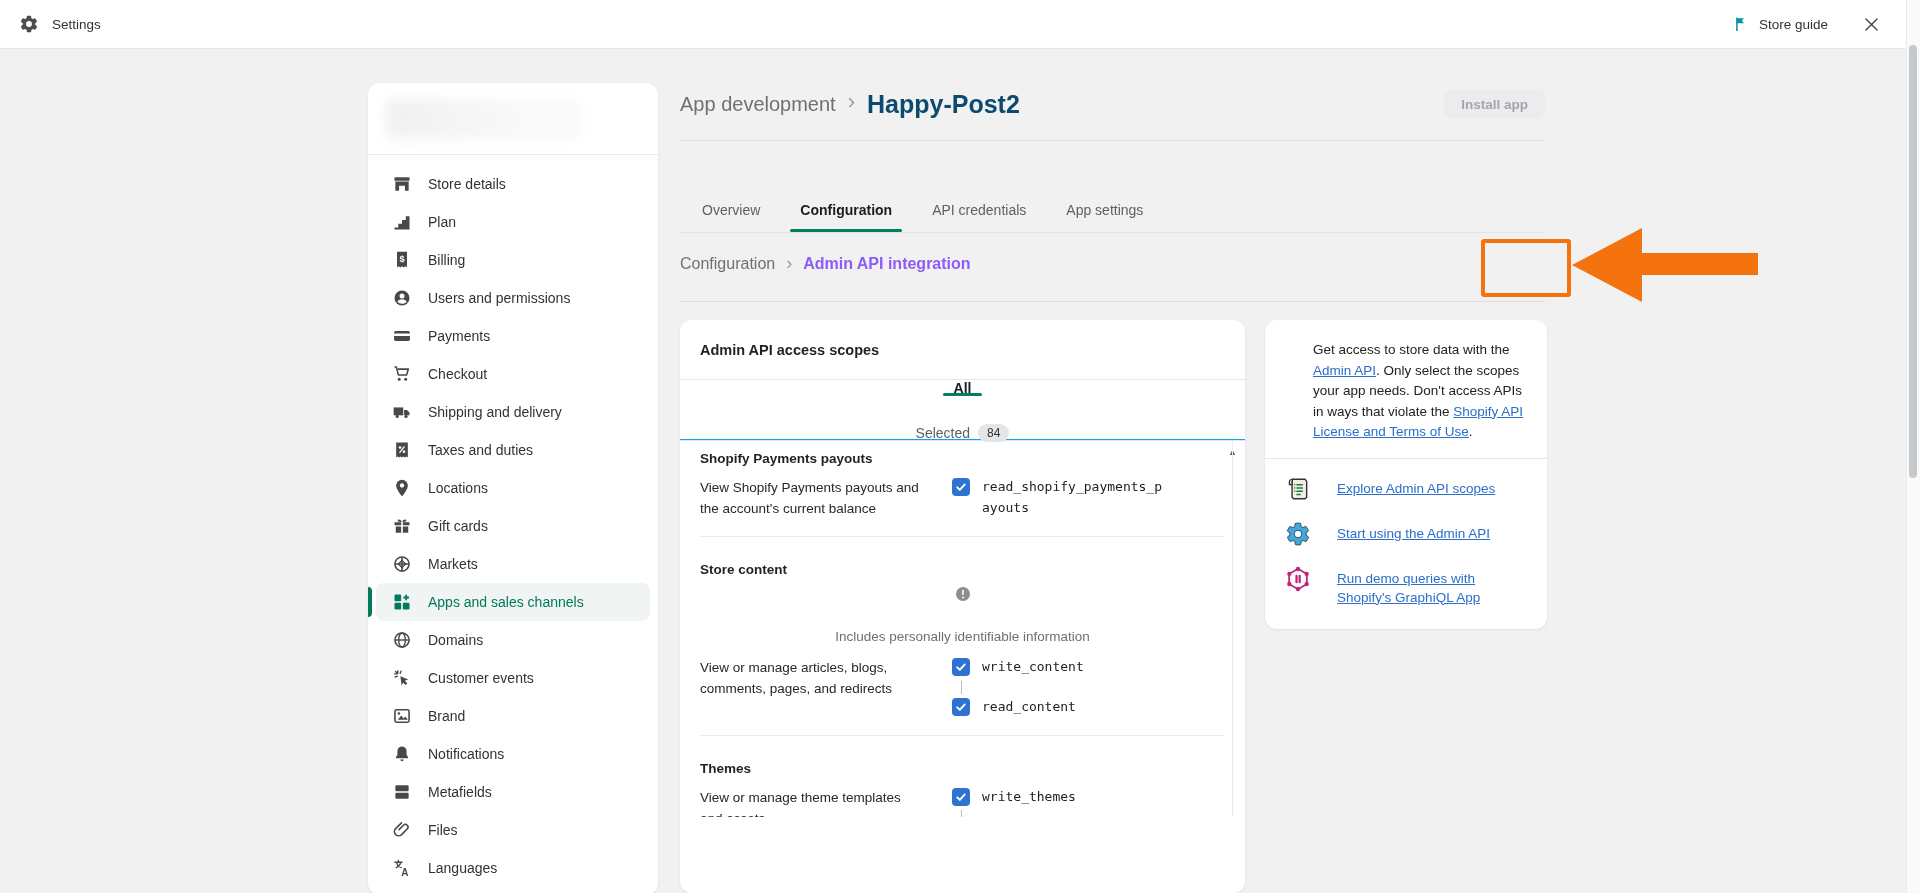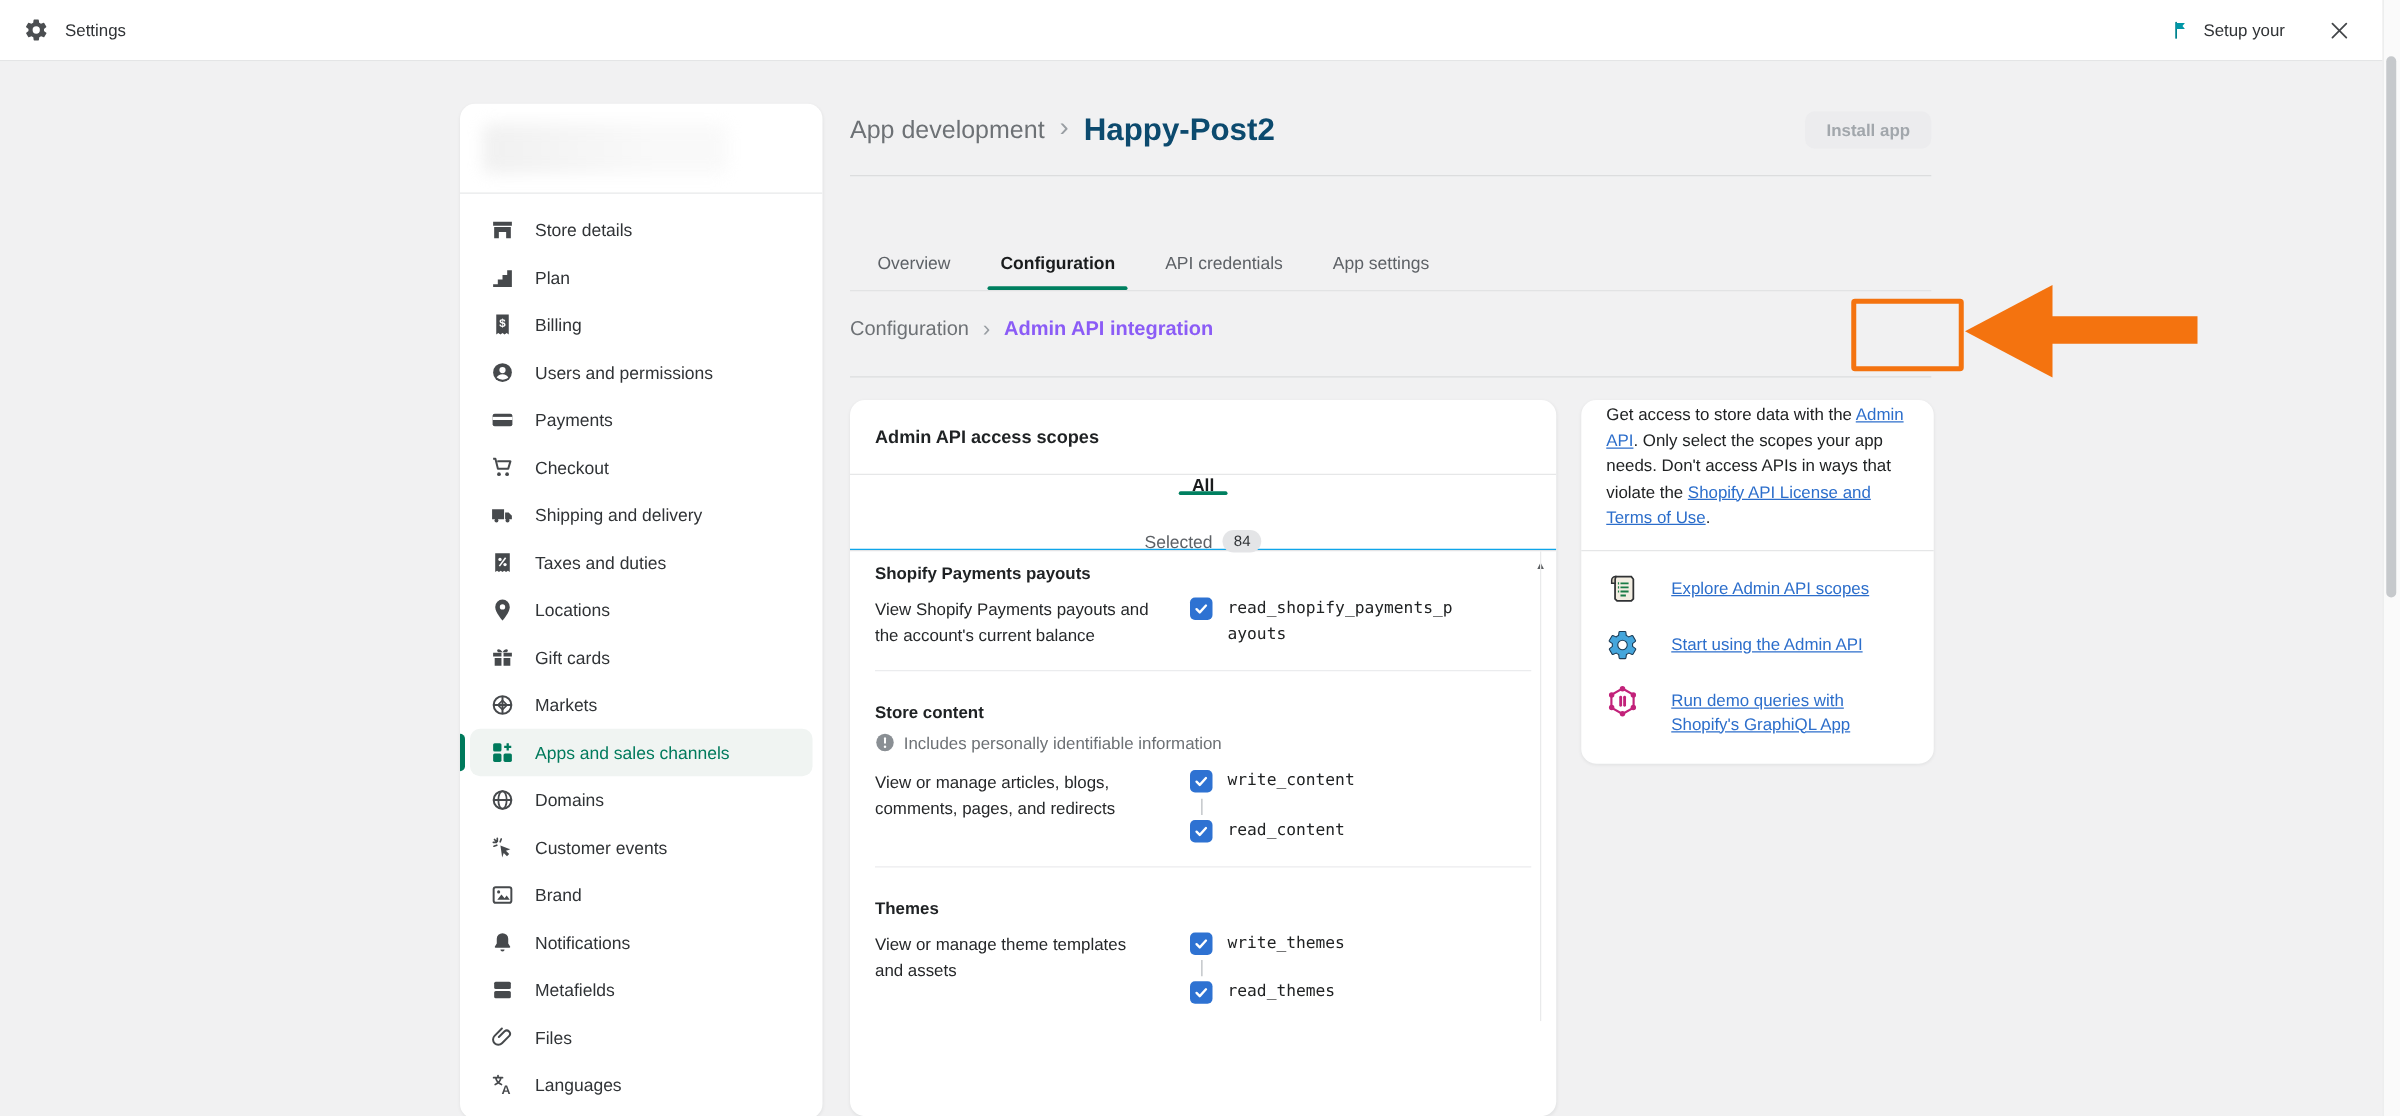--- a/index.html
+++ b/index.html
@@ -80,35 +80,35 @@
   .search-box{flex:1;height:36px;border:1px solid #8a8f94;border-radius:8px;display:flex;
               align-items:center;gap:9px;padding:0 12px;background:#fff;box-sizing:border-box;}
   .search-box input{border:none;outline:none;flex:1;font-size:14px;font-family:"Liberation Sans",sans-serif;
               color:#202223;background:transparent;}
   .search-box input::placeholder{color:#6d7175;}
   .scroll-area{position:relative;border-top:1px solid #e3e4e6;height:376px;overflow:hidden;}
   .scroll-up{position:absolute;top:6px;right:8px;font-size:9px;color:#5c5f62;cursor:pointer;}
   .inner-track{position:absolute;top:0;right:12px;bottom:0;width:1px;background:#e9eaeb;}
   .scope-section{padding:10px 20px 0;}
   .scope-section-title{font-size:13.5px;font-weight:700;color:#1f2224;margin:8px 0 11px;}
-  .pii{display:flex;align-items:center;gap:7px;font-size:13.5px;color:#6d7175;margin:-2px 0 13px;}
+  .pii{display:flex;align-items:center;gap:27px;font-size:13.5px;color:#6d7175;margin:-2px 0 13px;flex-direction:column;}
   .scope-row{display:flex;margin-bottom:10px;}
   .scope-desc{width:252px;flex:none;box-sizing:border-box;padding-right:26px;font-size:13.5px;
               line-height:1.56;color:#26282a;}
   .scope-item{display:flex;gap:12px;align-items:flex-start;cursor:pointer;}
   .checkbox{width:18px;height:18px;background:#2e72d2;border-radius:4px;flex:none;display:flex;
             align-items:center;justify-content:center;margin-top:1px;}
   .scope-label{font-family:"DejaVu Sans Mono",monospace;font-size:13px;line-height:1.6;
                color:#202223;max-width:180px;overflow-wrap:anywhere;}
   .connector{width:1px;height:13px;background:#b8bcc0;margin:3px 0 3px 9px;}
   .section-divider{height:1px;background:#ebecee;margin:17px 0 7px;}
   
   .help-card{position:absolute;left:1265px;top:320px;width:282px;background:#fff;border-radius:12px;
              box-shadow:0 1px 3px rgba(20,25,30,.07);}
-  .help-intro{padding:2px 20px 15px;font-size:13.5px;line-height:20.5px;color:#202223;}
+  .help-intro{padding:20px 20px 15px;font-size:13.5px;line-height:20.5px;color:#202223;margin-left:28px;}
   .help-link-inline{color:#2c6ecb;text-decoration:underline;cursor:pointer;}
   .help-divider{height:1px;background:#e5e6e7;}
   .help-links{padding:17px 20px 20px;}
   .help-row{display:flex;gap:26px;align-items:flex-start;margin-bottom:19px;}
   .help-row:last-child{margin-bottom:2px;}
   .help-row-icon{width:26px;height:26px;flex:none;}
   .help-row-label{font-size:13.5px;line-height:19px;color:#2c6ecb;text-decoration:underline;
                   cursor:pointer;padding-top:3px;}
 </style>
 </head>
@@ -124,21 +124,21 @@
     <span class="topbar-title">Settings</span>
   </div>
   <div class="topbar-right">
     <div class="setup-guide">
       <span>
         <svg width="17" height="18" viewBox="0 0 24 24">
             <path d="M5.5 21V3.8" stroke="#00838f" stroke-width="2" stroke-linecap="round" fill="none"></path>
             <path d="M5.5 4h9.9l-2.7 3.4 2.7 3.4H5.5z" fill="#0097a7"></path>
           </svg>
       </span>
-      <span>Setup your</span>
+      <span>Store guide</span>
     </div>
     <span class="close-btn">
       <svg width="19" height="19" viewBox="0 0 24 24">
           <path d="M5 5l14 14M19 5L5 19" stroke="#44474a" stroke-width="1.8" stroke-linecap="round"></path>
         </svg>
     </span>
   </div>
 </div>
 
 <div class="sidebar">

